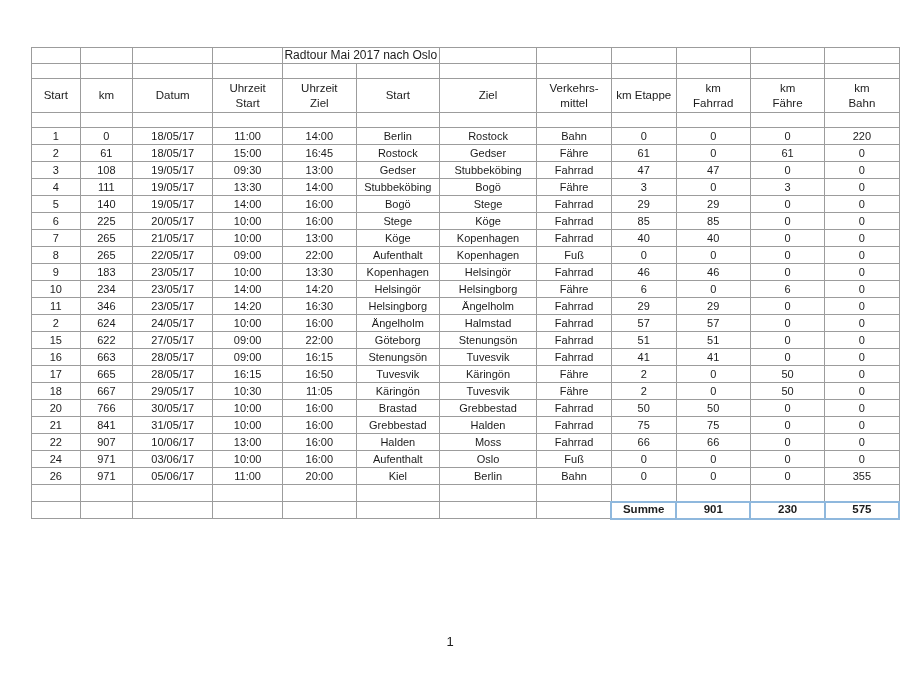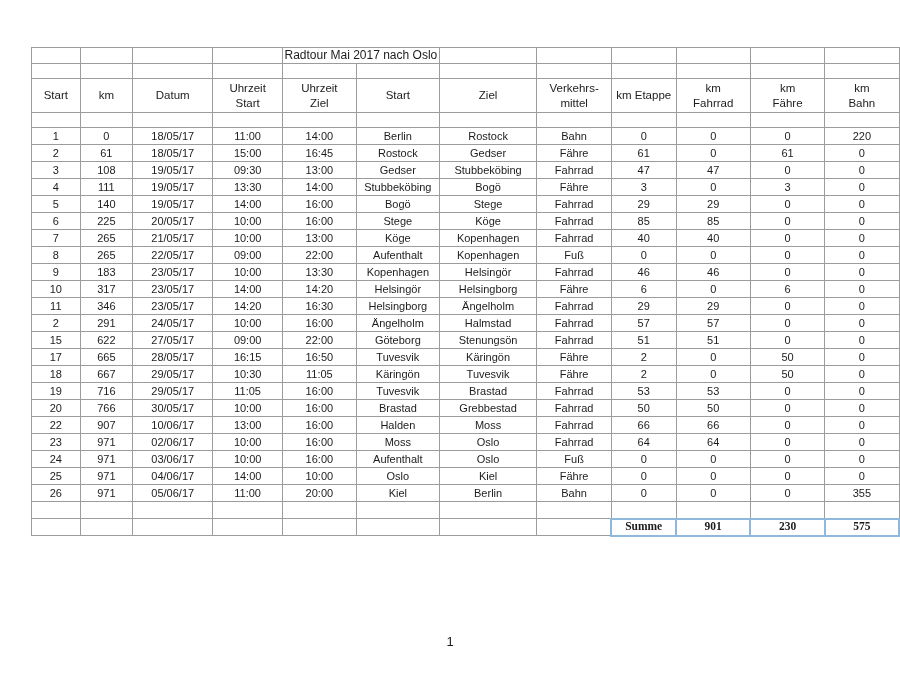--- a/index.html
+++ b/index.html
@@ -25,21 +25,21 @@
     padding:0 1px;
     white-space:nowrap;
     overflow:visible;
   }
   th{font-size:11.5px;white-space:pre-line;line-height:1.3;}
   .r-title{height:16px;}
   .r-sp{height:15px;}
   .r-header{height:34px;}
   .r-data{height:17px;}
   .r-gap{height:17px;}
-  .r-sum{height:17px;font-family:Liberation Serif, serif;}
+  .r-sum{height:17px;}
   .title-cell{font-size:12px;}
   .r-sum td.sum{
     font-weight:bold;
     font-size:11.5px;
     border:2px solid var(--blue);
   }
   .page-num{
     position:absolute;top:634px;left:0;width:900px;
     text-align:center;font-size:13px;
   }
@@ -248,21 +248,21 @@
           <td>Kopenhagen</td>
           <td>Helsingör</td>
           <td>Fahrrad</td>
           <td>46</td>
           <td>46</td>
           <td>0</td>
           <td>0</td>
         </tr>
         <tr class="r-data">
           <td>10</td>
-          <td>317</td>
+          <td>234</td>
           <td>23/05/17</td>
           <td>14:00</td>
           <td>14:20</td>
           <td>Helsingör</td>
           <td>Helsingborg</td>
           <td>Fähre</td>
           <td>6</td>
           <td>0</td>
           <td>6</td>
           <td>0</td>
@@ -276,21 +276,21 @@
           <td>Helsingborg</td>
           <td>Ängelholm</td>
           <td>Fahrrad</td>
           <td>29</td>
           <td>29</td>
           <td>0</td>
           <td>0</td>
         </tr>
         <tr class="r-data">
           <td>2</td>
-          <td>291</td>
+          <td>624</td>
           <td>24/05/17</td>
           <td>10:00</td>
           <td>16:00</td>
           <td>Ängelholm</td>
           <td>Halmstad</td>
           <td>Fahrrad</td>
           <td>57</td>
           <td>57</td>
           <td>0</td>
           <td>0</td>
@@ -299,20 +299,34 @@
           <td>15</td>
           <td>622</td>
           <td>27/05/17</td>
           <td>09:00</td>
           <td>22:00</td>
           <td>Göteborg</td>
           <td>Stenungsön</td>
           <td>Fahrrad</td>
           <td>51</td>
           <td>51</td>
+          <td>0</td>
+          <td>0</td>
+        </tr>
+        <tr class="r-data">
+          <td>16</td>
+          <td>663</td>
+          <td>28/05/17</td>
+          <td>09:00</td>
+          <td>16:15</td>
+          <td>Stenungsön</td>
+          <td>Tuvesvik</td>
+          <td>Fahrrad</td>
+          <td>41</td>
+          <td>41</td>
           <td>0</td>
           <td>0</td>
         </tr>
         <tr class="r-data">
           <td>17</td>
           <td>665</td>
           <td>28/05/17</td>
           <td>16:15</td>
           <td>16:50</td>
           <td>Tuvesvik</td>
@@ -331,98 +345,70 @@
           <td>11:05</td>
           <td>Käringön</td>
           <td>Tuvesvik</td>
           <td>Fähre</td>
           <td>2</td>
           <td>0</td>
           <td>50</td>
           <td>0</td>
         </tr>
         <tr class="r-data">
-          <td>19</td>
-          <td>716</td>
-          <td>29/05/17</td>
-          <td>11:05</td>
-          <td>16:00</td>
-          <td>Tuvesvik</td>
-          <td>Brastad</td>
-          <td>Fahrrad</td>
-          <td>53</td>
-          <td>53</td>
-          <td>0</td>
-          <td>0</td>
-        </tr>
-        <tr class="r-data">
           <td>20</td>
           <td>766</td>
           <td>30/05/17</td>
           <td>10:00</td>
           <td>16:00</td>
           <td>Brastad</td>
           <td>Grebbestad</td>
           <td>Fahrrad</td>
           <td>50</td>
           <td>50</td>
+          <td>0</td>
+          <td>0</td>
+        </tr>
+        <tr class="r-data">
+          <td>21</td>
+          <td>841</td>
+          <td>31/05/17</td>
+          <td>10:00</td>
+          <td>16:00</td>
+          <td>Grebbestad</td>
+          <td>Halden</td>
+          <td>Fahrrad</td>
+          <td>75</td>
+          <td>75</td>
           <td>0</td>
           <td>0</td>
         </tr>
         <tr class="r-data">
           <td>22</td>
           <td>907</td>
           <td>10/06/17</td>
           <td>13:00</td>
           <td>16:00</td>
           <td>Halden</td>
           <td>Moss</td>
           <td>Fahrrad</td>
           <td>66</td>
           <td>66</td>
           <td>0</td>
           <td>0</td>
         </tr>
         <tr class="r-data">
-          <td>23</td>
-          <td>971</td>
-          <td>02/06/17</td>
-          <td>10:00</td>
-          <td>16:00</td>
-          <td>Moss</td>
-          <td>Oslo</td>
-          <td>Fahrrad</td>
-          <td>64</td>
-          <td>64</td>
-          <td>0</td>
-          <td>0</td>
-        </tr>
-        <tr class="r-data">
           <td>24</td>
           <td>971</td>
           <td>03/06/17</td>
           <td>10:00</td>
           <td>16:00</td>
           <td>Aufenthalt</td>
           <td>Oslo</td>
           <td>Fuß</td>
-          <td>0</td>
-          <td>0</td>
-          <td>0</td>
-          <td>0</td>
-        </tr>
-        <tr class="r-data">
-          <td>25</td>
-          <td>971</td>
-          <td>04/06/17</td>
-          <td>14:00</td>
-          <td>10:00</td>
-          <td>Oslo</td>
-          <td>Kiel</td>
-          <td>Fähre</td>
           <td>0</td>
           <td>0</td>
           <td>0</td>
           <td>0</td>
         </tr>
         <tr class="r-data">
           <td>26</td>
           <td>971</td>
           <td>05/06/17</td>
           <td>11:00</td>

